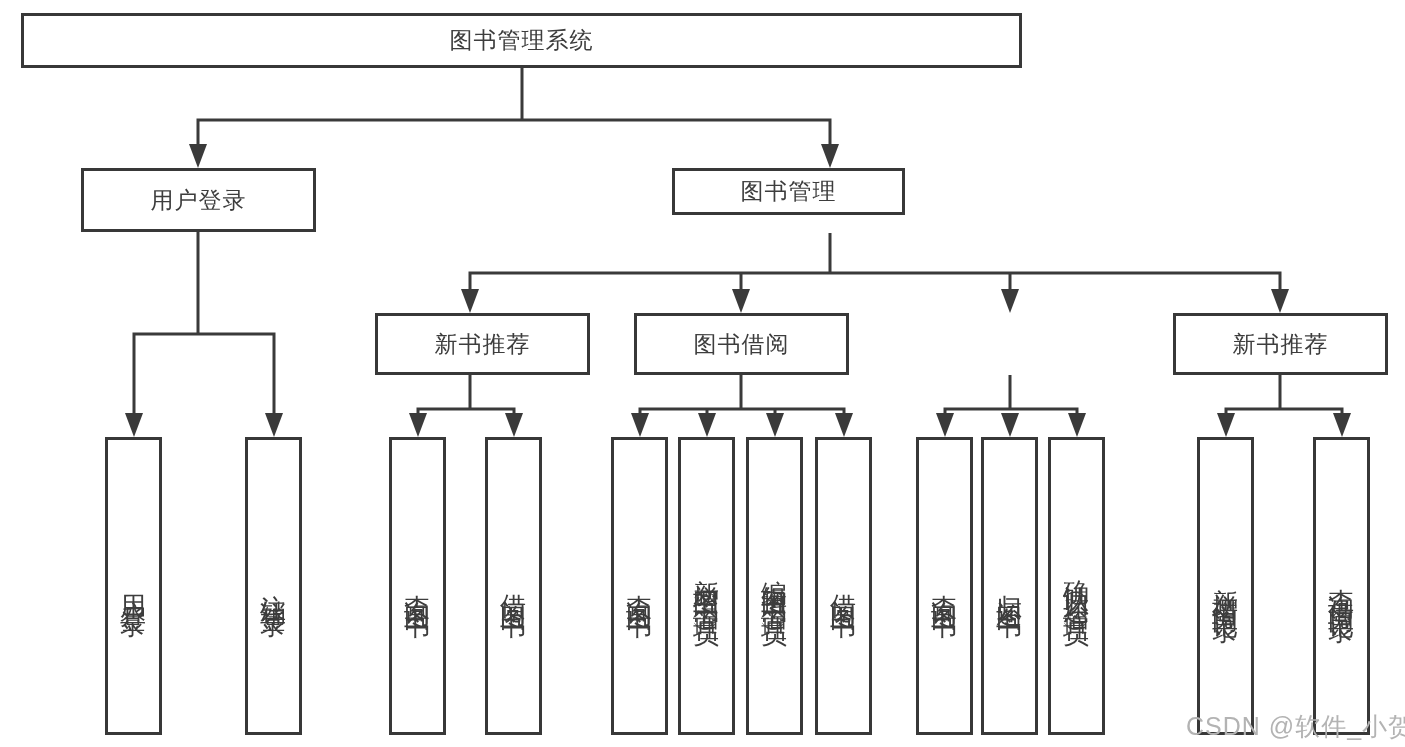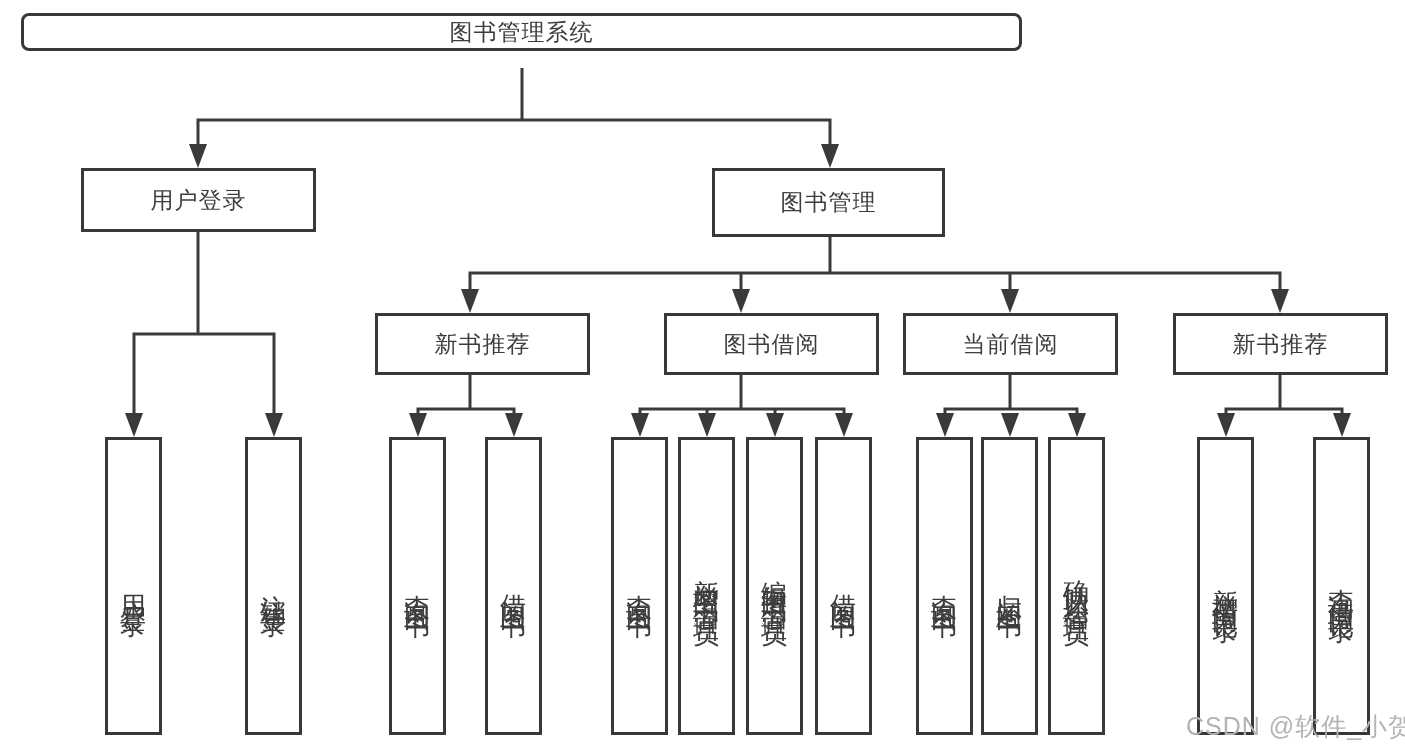--- a/index.html
+++ b/index.html
@@ -45,26 +45,26 @@
   }
   .leaf{
     writing-mode:vertical-rl;
     text-orientation:mixed;
     font-size:26px;
     letter-spacing:6px;
     line-height:1.0;
     padding:4px 0;
   }
   
-  .n-root{left:21px;top:13px;width:1001px;height:38px;border-radius:8px;}
+  .n-root{left:21px;top:13px;width:1001px;height:55px;}
   .n-user-login{left:81px;top:168px;width:235px;height:64px;}
-  .n-book-mgmt{left:712px;top:168px;width:233px;height:69px;}
+  .n-book-mgmt{left:672px;top:168px;width:233px;height:47px;}
   .n-l3{top:313px;width:215px;height:62px;}
   .n-newbooks{left:363px;margin-left:12px;}
-  .n-borrowing{left:664px;}
+  .n-borrowing{left:634px;}
   .n-current{left:903px;}
   .n-records{left:1173px;}
   .n-leaf{top:437px;width:57px;height:298px;}
   .x-a1{left:105px;} .x-a2{left:245px;}
   .x-b1{left:389px;} .x-b2{left:485px;}
   .x-c1{left:611px;} .x-c2{left:678px;} .x-c3{left:746px;} .x-c4{left:815px;}
   .x-d1{left:916px;} .x-d2{left:981px;} .x-d3{left:1048px;}
   .x-e1{left:1197px;} .x-e2{left:1313px;}
   .watermark{
     position:absolute;
@@ -118,21 +118,20 @@
     <polygon class="arrow" points="1333,413 1351,413 1342,437"></polygon>
   </svg>
 
   <div class="node n-root">图书管理系统</div>
 
   <div class="node n-user-login">用户登录</div>
   <div class="node n-book-mgmt">图书管理</div>
 
   <div class="node n-l3 n-newbooks">新书推荐</div>
   <div class="node n-l3 n-borrowing">图书借阅</div>
-  <div class="node n-l3 n-current">当前借阅</div>
   <div class="node n-l3 n-records">新书推荐</div>
 
   <div class="node leaf n-leaf x-a1">用户登录</div>
   <div class="node leaf n-leaf x-a2">注销登录</div>
 
   <div class="node leaf n-leaf x-b1">查询图书</div>
   <div class="node leaf n-leaf x-b2">借阅图书</div>
 
   <div class="node leaf n-leaf x-c1">查询图书</div>
   <div class="node leaf n-leaf x-c2">新增图书（管理员）</div>

